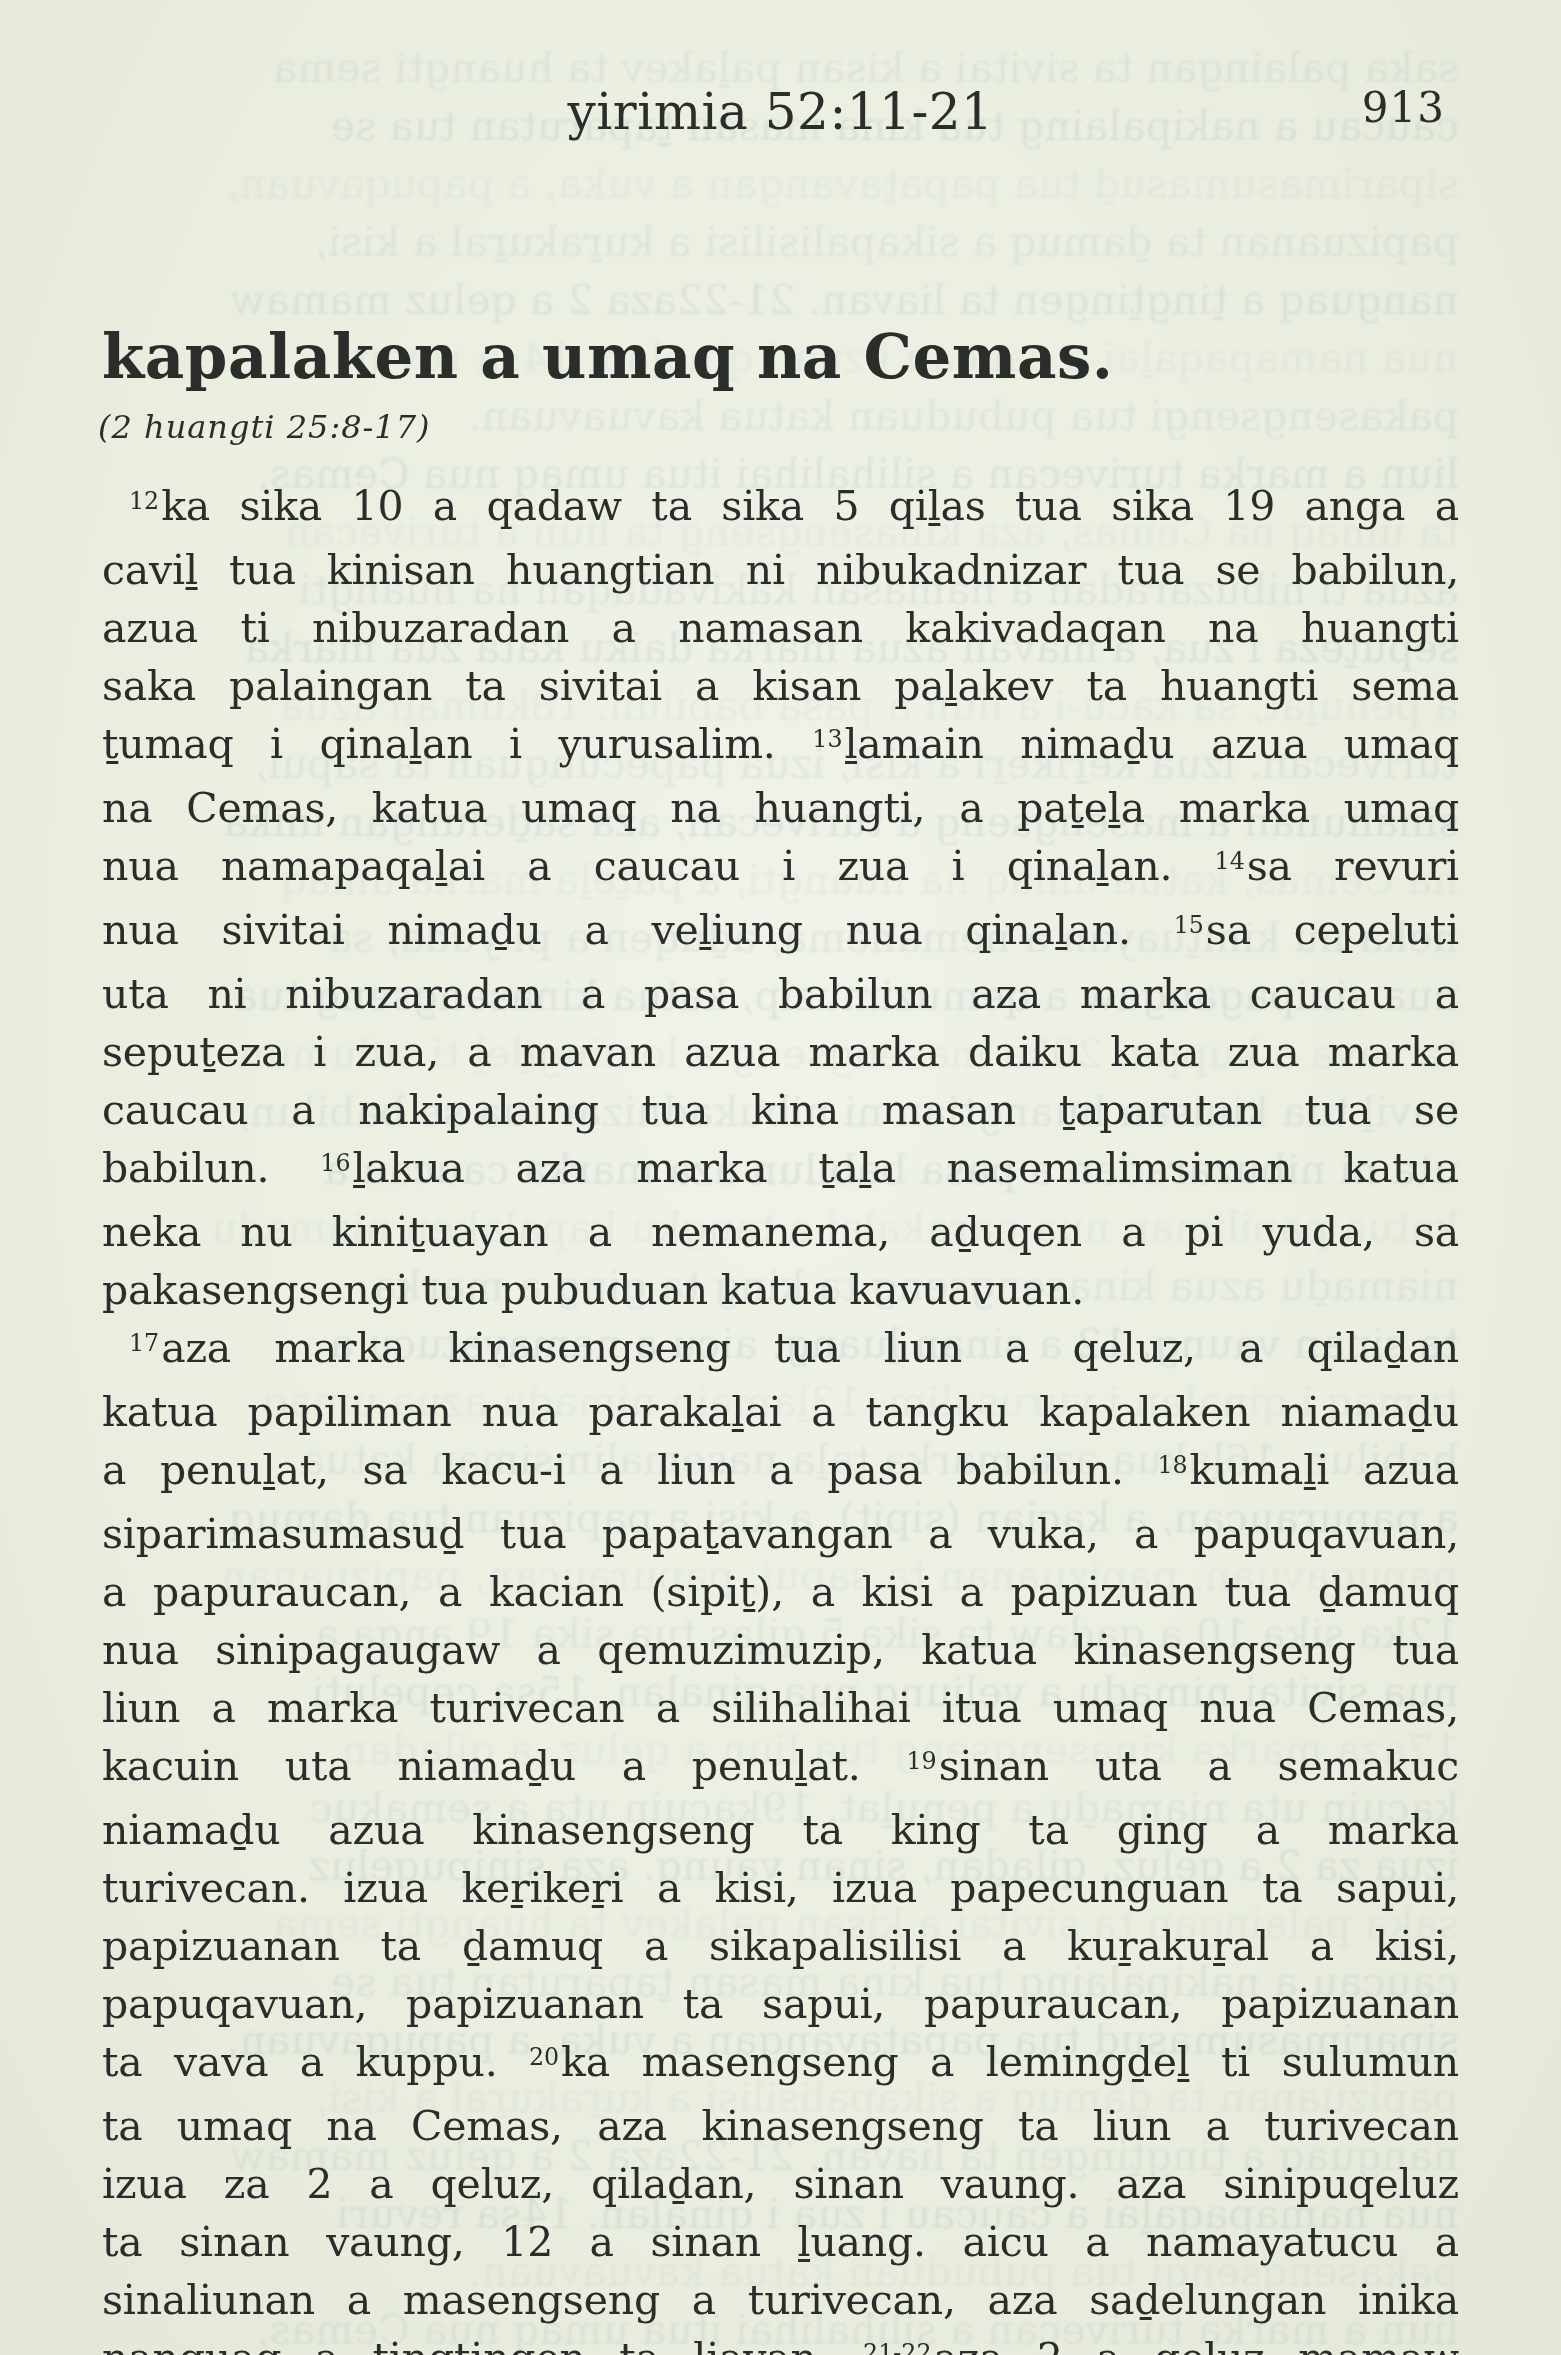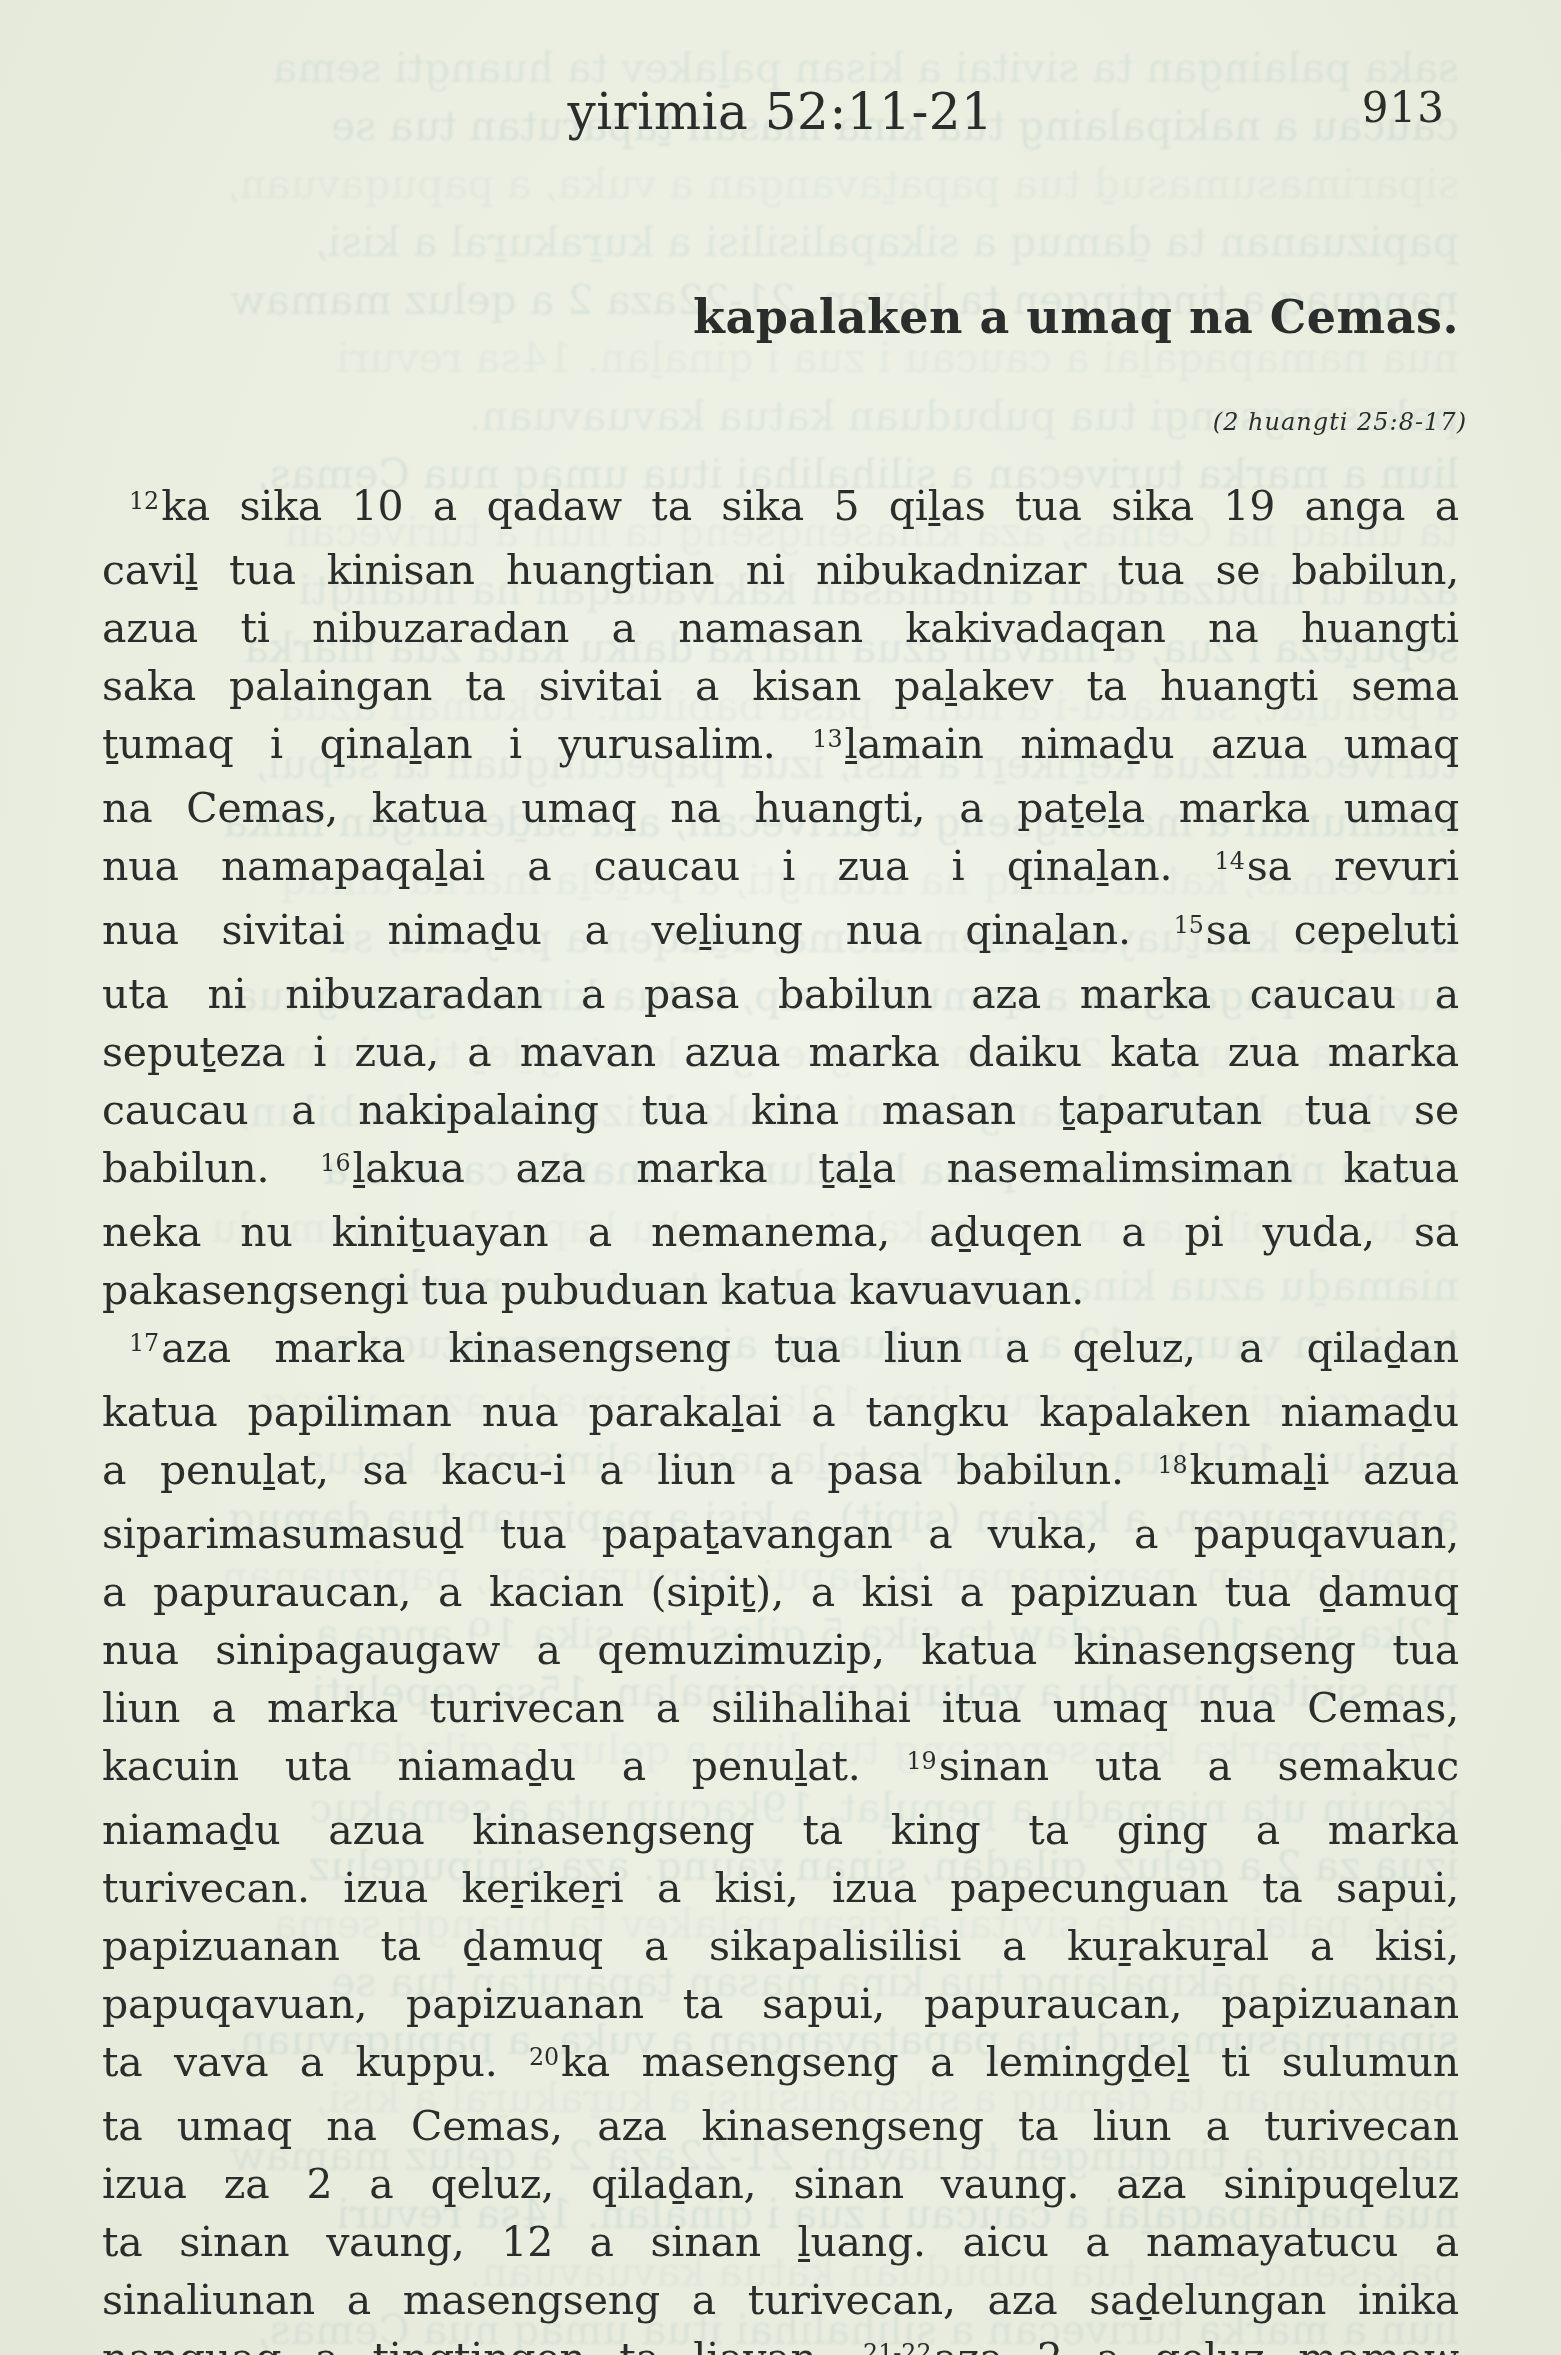--- a/index.html
+++ b/index.html
@@ -39,26 +39,26 @@
 
   .running-head{
     position:absolute;top:83px;left:102px;width:1357px;
     text-align:center;font-size:50px;letter-spacing:0.5px;
   }
   .page-number{
     position:absolute;top:83px;right:116px;
     font-size:42px;letter-spacing:1px;text-align:right;
   }
   .section-title{
-    position:absolute;top:290px;left:102px;width:1357px;
-    text-align:right;font-weight:700;font-size:46px;letter-spacing:0.5px;
+    position:absolute;top:321px;left:102px;width:1357px;
+    text-align:left;font-weight:700;font-size:61px;letter-spacing:0.5px;
   }
   .reference{
-    position:absolute;top:408px;left:110px;width:1357px;
-    text-align:right;font-style:italic;font-size:24px;letter-spacing:1px;
+    position:absolute;top:408px;left:98px;width:1357px;
+    text-align:left;font-style:italic;font-size:32px;letter-spacing:1px;
   }
   .body-text{
     position:absolute;top:477px;left:102px;width:1357px;
     font-size:41px;line-height:58px;letter-spacing:-0.2px;
   }
   .line{
     text-align:justify;
     text-align-last:justify;
   }
   .line.no-just{text-align-last:left;}

